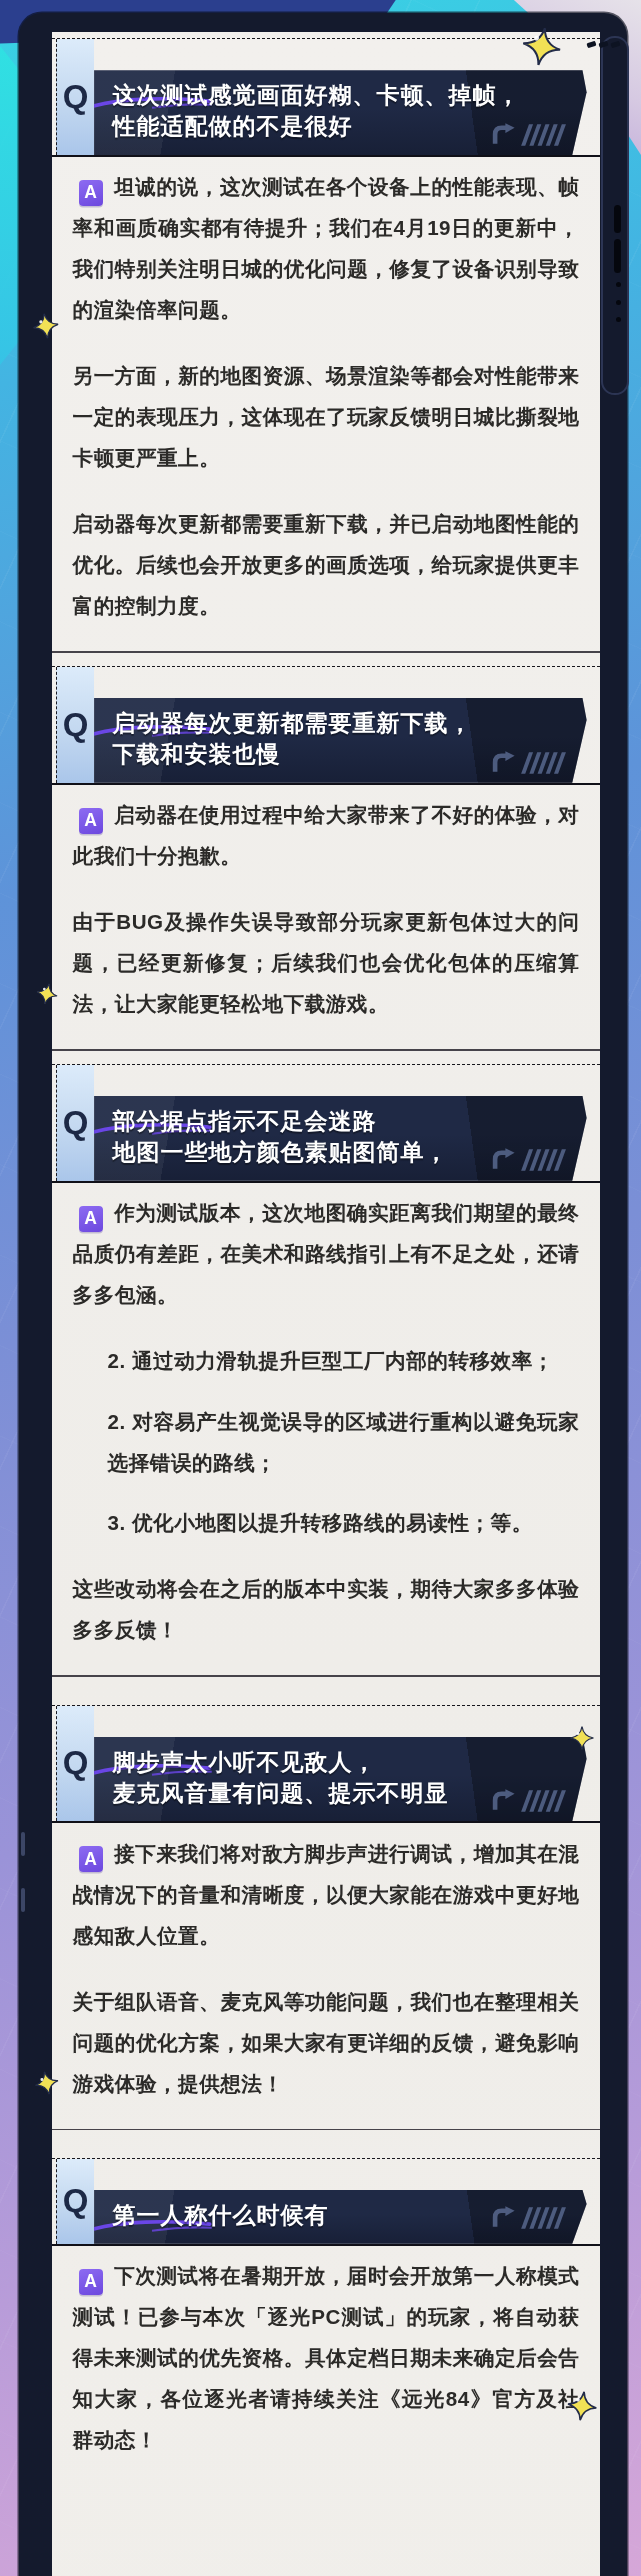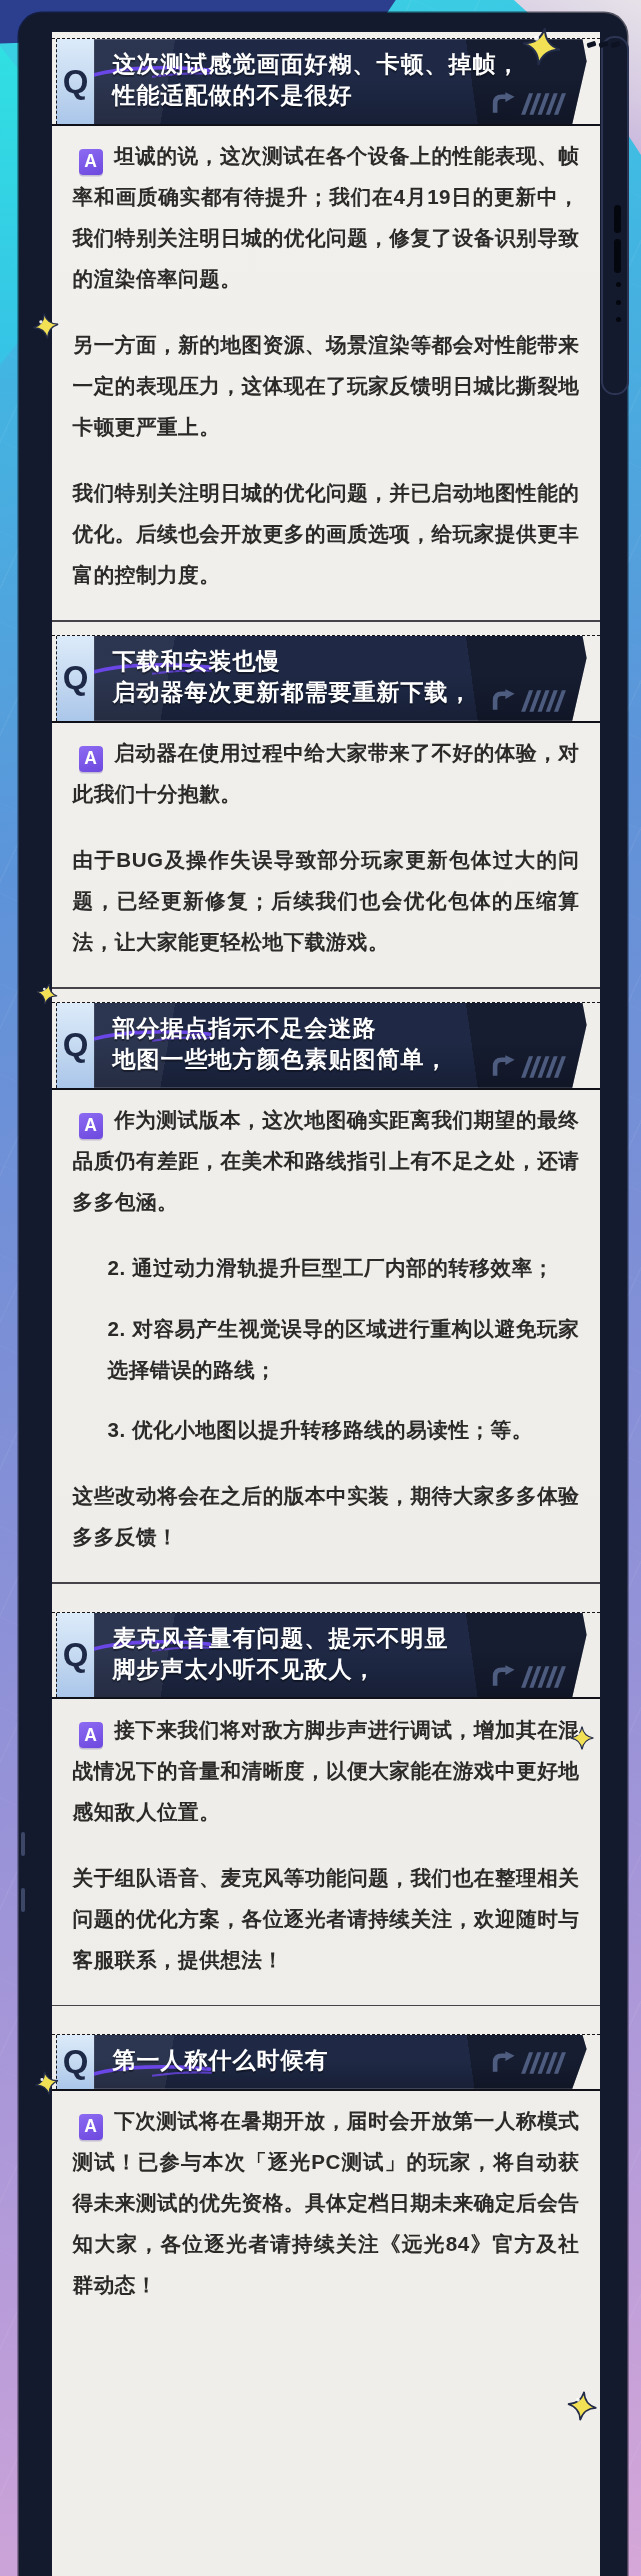--- a/index.html
+++ b/index.html
@@ -50,21 +50,21 @@
   .q-block.first{margin-top:6.2px;}
   .q-block.mt-lg{margin-top:28px;}
   .q-bar{display:flex;margin:0 13.4px 0 4.1px;}
   .q-cell{width:37px;flex:0 0 37px;background:linear-gradient(180deg,#dcebfa 0%,#c3d8f0 55%,#aac6ea 100%);
     display:flex;align-items:center;justify-content:center;
     font-size:33px;font-weight:900;color:#1d2946;border-left:1px dashed #1a1a22;}
   .q-main{flex:1;position:relative;background:#1f2945;padding:10.3px 20.6px 12.4px 18.5px;
     background-image:linear-gradient(100deg,rgba(255,255,255,.06) 0 16%,transparent 16% 38%),
                      linear-gradient(262deg,rgba(0,0,0,.30) 0 24%,transparent 24%),
                      linear-gradient(0deg,rgba(10,14,28,.35),rgba(10,14,28,0) 55%);
-    clip-path:polygon(0 0,calc(100% - 4.1px) 0,100% 26%,calc(100% - 14.4px) 100%,0 100%);}
+    clip-path:polygon(0 0,calc(100% - 4.1px) 0,100% 26%,calc(100% - 14.4px) 100%,0 100%);margin-top:31px;}
   .q-line{font-size:23px;line-height:31px;font-weight:900;color:#ffffff;letter-spacing:1px;
     text-shadow:0 1.5px 1px rgba(0,0,0,.38);position:relative;z-index:2;}
   .q-swoosh{position:absolute;left:-4.1px;top:26px;z-index:1;}
   .bar-decor{position:absolute;right:18.5px;bottom:8.2px;opacity:.85;z-index:1;}
 
   
   .ans p{font-size:20.6px;line-height:41px;font-weight:700;color:#2b2a28;letter-spacing:0.5px;
     margin:25px 0;text-align:justify;}
   .ans p.first{margin-top:9.3px;}
   .ans p.li{margin:19.6px 0;padding-left:35px;}
@@ -135,38 +135,38 @@
                   </g>
                 </svg>
             </div>
           </div>
         </div>
         <div class="ans">
           <p class="first"><span class="a-badge">
                 <span>A</span>
               </span><span>坦诚的说，这次测试在各个设备上的性能表现、帧率和画质确实都有待提升；我们在4月19日的更新中，我们特别关注明日城的优化问题，修复了设备识别导致的渲染倍率问题。</span></p>
           <p>另一方面，新的地图资源、场景渲染等都会对性能带来一定的表现压力，这体现在了玩家反馈明日城比撕裂地卡顿更严重上。</p>
-          <p>我们特别关注明日城的优化问题，并已启动地图性能的优化。后续也会开放更多的画质选项，给玩家提供更丰富的控制力度。</p>
+          <p>启动器每次更新都需要重新下载，并已启动地图性能的优化。后续也会开放更多的画质选项，给玩家提供更丰富的控制力度。</p>
         </div>
         <div class="divider"></div>
       </section>
 
       <section>
         <div class="q-block">
           <div class="q-bar">
             <div class="q-cell">
                 <span>Q</span>
               </div>
             <div class="q-main">
               <svg class="q-swoosh" width="124" height="13.4" viewBox="0 0 240 26">
                   <path d="M4 20 C 60 4, 150 2, 232 10" stroke="#6a46e6" stroke-width="7" fill="none" stroke-linecap="round"></path>
                   <path d="M120 23 C 160 17, 200 15, 236 17" stroke="#6a46e6" stroke-width="4" fill="none" opacity=".8"></path>
                 </svg>
+              <div class="q-line">启动器每次更新都需要重新下载，</div>
               <div class="q-line">下载和安装也慢</div>
-              <div class="q-line">启动器每次更新都需要重新下载，</div>
               <svg class="bar-decor" width="77" height="24" viewBox="0 0 150 46">
                   <path d="M8 40 L8 22 Q8 9 21 9 L32 9" fill="none" stroke="#58688e" stroke-width="9"></path>
                   <path d="M28 0 L46 9 L28 19 Z" fill="#58688e"></path>
                   <g fill="#58688e" transform="translate(66,2) skewX(-20)">
                     <rect x="8" y="0" width="8" height="42"></rect>
                     <rect x="24" y="0" width="8" height="42"></rect>
                     <rect x="40" y="0" width="8" height="42"></rect>
                     <rect x="56" y="0" width="8" height="42"></rect>
                     <rect x="72" y="0" width="8" height="42"></rect>
                   </g>
@@ -226,41 +226,41 @@
         <div class="q-block mt-lg">
           <div class="q-bar">
             <div class="q-cell">
                 <span>Q</span>
               </div>
             <div class="q-main">
               <svg class="q-swoosh" width="124" height="13.4" viewBox="0 0 240 26">
                   <path d="M4 20 C 60 4, 150 2, 232 10" stroke="#6a46e6" stroke-width="7" fill="none" stroke-linecap="round"></path>
                   <path d="M120 23 C 160 17, 200 15, 236 17" stroke="#6a46e6" stroke-width="4" fill="none" opacity=".8"></path>
                 </svg>
+              <div class="q-line">脚步声太小听不见敌人，</div>
               <div class="q-line">麦克风音量有问题、提示不明显</div>
-              <div class="q-line">脚步声太小听不见敌人，</div>
               <svg class="bar-decor" width="77" height="24" viewBox="0 0 150 46">
                   <path d="M8 40 L8 22 Q8 9 21 9 L32 9" fill="none" stroke="#58688e" stroke-width="9"></path>
                   <path d="M28 0 L46 9 L28 19 Z" fill="#58688e"></path>
                   <g fill="#58688e" transform="translate(66,2) skewX(-20)">
                     <rect x="8" y="0" width="8" height="42"></rect>
                     <rect x="24" y="0" width="8" height="42"></rect>
                     <rect x="40" y="0" width="8" height="42"></rect>
                     <rect x="56" y="0" width="8" height="42"></rect>
                     <rect x="72" y="0" width="8" height="42"></rect>
                   </g>
                 </svg>
             </div>
           </div>
         </div>
         <div class="ans">
           <p class="first"><span class="a-badge">
                 <span>A</span>
               </span><span>接下来我们将对敌方脚步声进行调试，增加其在混战情况下的音量和清晰度，以便大家能在游戏中更好地感知敌人位置。</span></p>
-          <p>关于组队语音、麦克风等功能问题，我们也在整理相关问题的优化方案，各位逐光者请持续关注，欢迎随时与客服联系，提供想法！</p>
+          <p>关于组队语音、麦克风等功能问题，我们也在整理相关问题的优化方案，如果大家有更详细的反馈，避免影响游戏体验，提供想法！</p>
         </div>
         <div class="divider"></div>
       </section>
 
       <section>
         <div class="q-block mt-lg">
           <div class="q-bar">
             <div class="q-cell">
                 <span>Q</span>
               </div>

